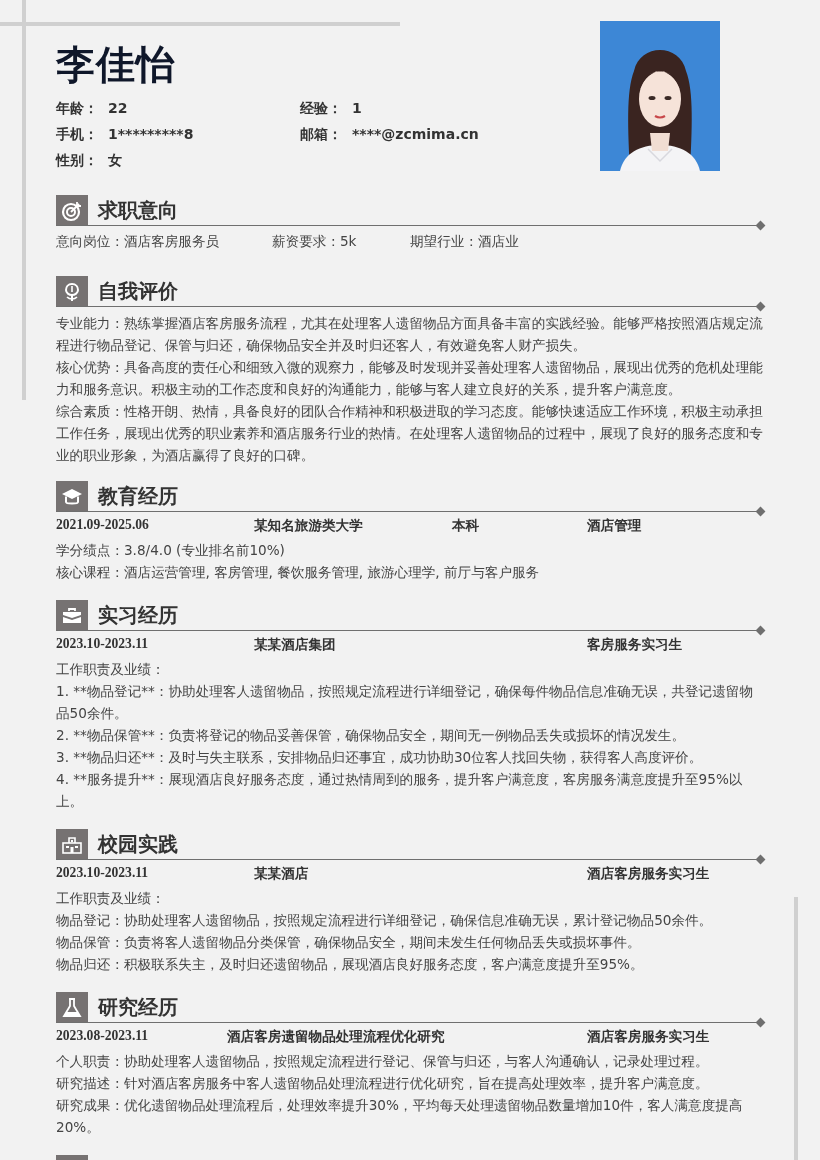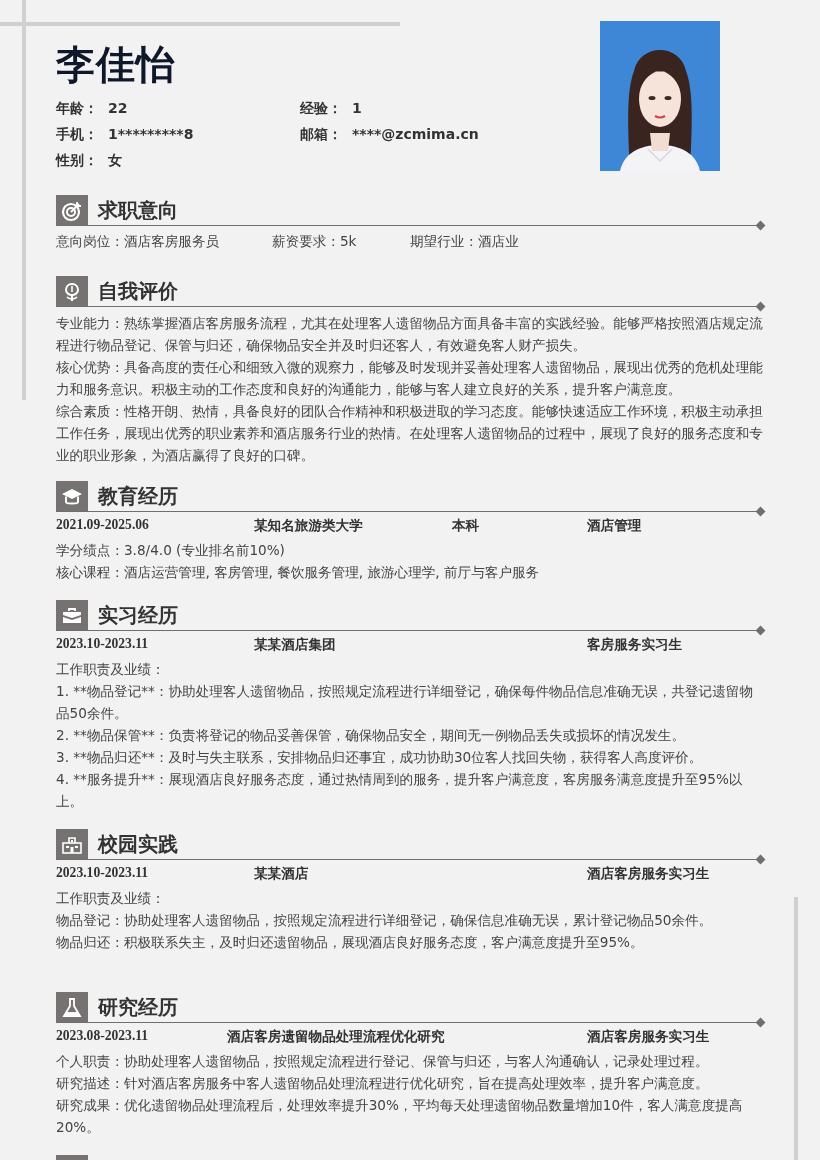--- a/index.html
+++ b/index.html
@@ -203,20 +203,21 @@
     <div class="sec-diamond"></div>
   </div>
   <div class="row-head">
     <span class="c1">2023.10-2023.11</span>
     <span class="c2">某某酒店</span>
     <span class="c4">酒店客房服务实习生</span>
   </div>
   <div class="body-text">
     <p class="para">工作职责及业绩：</p>
     <p class="para">物品登记：协助处理客人遗留物品，按照规定流程进行详细登记，确保信息准确无误，累计登记物品50余件。</p>
+    <p class="para">物品保管：负责将客人遗留物品分类保管，确保物品安全，期间未发生任何物品丢失或损坏事件。</p>
     <p class="para">物品归还：积极联系失主，及时归还遗留物品，展现酒店良好服务态度，客户满意度提升至95%。</p>
   </div>
 </div>
 
 <div class="section" style="top:992px;">
   <div class="sec-head">
     <div class="sec-icon">
       <svg width="20" height="22" viewBox="0 0 20 22">
           <path d="M7 2 L13 2 M8 2 L8 9 L2 19 L18 19 L12 9 L12 2" fill="none" stroke="#fff" stroke-width="1.8"></path>
           <path d="M4.5 15 L15.5 15 L18 19 L2 19 Z" fill="#fff"></path>

